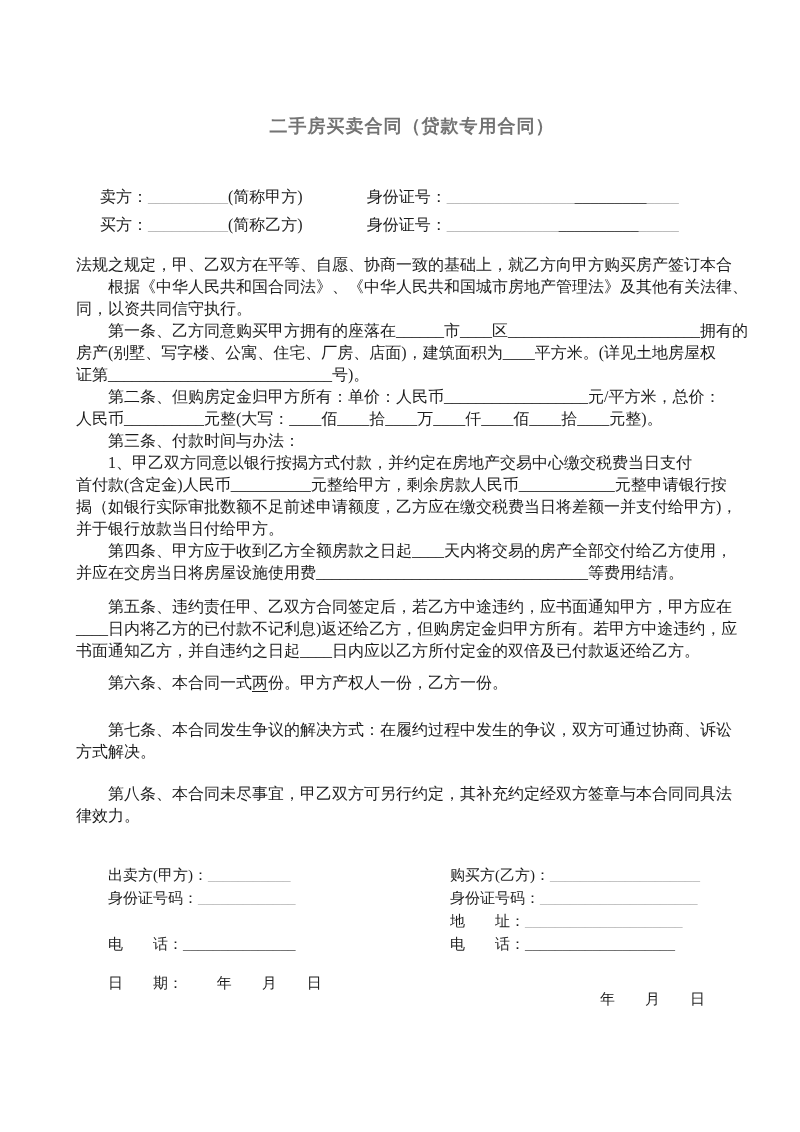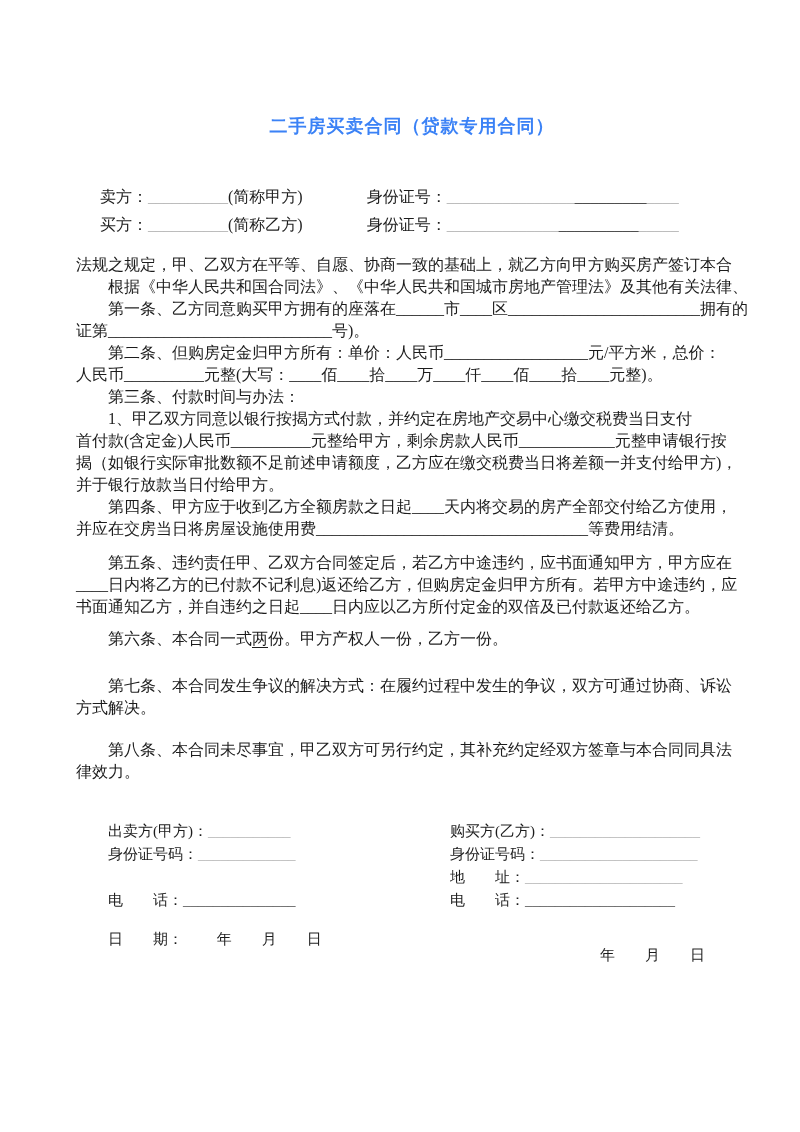--- a/index.html
+++ b/index.html
@@ -17,21 +17,21 @@
     width:672px;
   }
   .title{
     margin:112px 0 0 0;
     font-family:"Liberation Sans","DejaVu Sans",sans-serif;
     font-weight:bold;
     font-size:18px;
     line-height:28px;
     text-align:center;
     letter-spacing:1px;
-    color:#3b82f6;
+    color:#737373;
   }
   .line{
     white-space:pre;
     font-size:16px;
     line-height:22px;
   }
   .hdr-row{padding-left:24px;}
   .hdr-seller{margin-top:46px;}
   .hdr-buyer{margin-top:6px;}
   .blockA{margin-top:18px;}
@@ -59,21 +59,23 @@
 
     <div class="title">二手房买卖合同（贷款专用合同）</div>
 
     <div class="line hdr-row hdr-seller"><span>卖方：</span><span class="blank">__________</span><span>(简称甲方)</span><span>　　　　</span><span>身份证号：</span><span class="blank">________________</span><span class="blank-dark">_________</span><span class="blank">____</span></div>
 
     <div class="line hdr-row hdr-buyer"><span>买方：</span><span class="blank">__________</span><span>(简称乙方)</span><span>　　　　</span><span>身份证号：</span><span class="blank">______________</span><span class="blank-dark">__________</span><span class="blank">_____</span></div>
 
     <div class="blockA">
       <div class="line">法规之规定，甲、乙双方在平等、自愿、协商一致的基础上，就乙方向甲方购买房产签订本合</div>
       <div class="line">　　根据《中华人民共和国合同法》、《中华人民共和国城市房地产管理法》及其他有关法律、</div>
+      <div class="line">同，以资共同信守执行。</div>
       <div class="line">　　第一条、乙方同意购买甲方拥有的座落在______市____区________________________拥有的</div>
+      <div class="line">房产(别墅、写字楼、公寓、住宅、厂房、店面)，建筑面积为____平方米。(详见土地房屋权</div>
       <div class="line">证第____________________________号)。</div>
       <div class="line">　　第二条、但购房定金归甲方所有：单价：人民币__________________元/平方米，总价：</div>
       <div class="line">人民币__________元整(大写：____佰____拾____万____仟____佰____拾____元整)。</div>
       <div class="line">　　第三条、付款时间与办法：</div>
       <div class="line">　　1、甲乙双方同意以银行按揭方式付款，并约定在房地产交易中心缴交税费当日支付</div>
       <div class="line">首付款(含定金)人民币__________元整给甲方，剩余房款人民币____________元整申请银行按</div>
       <div class="line">揭（如银行实际审批数额不足前述申请额度，乙方应在缴交税费当日将差额一并支付给甲方)，</div>
       <div class="line">并于银行放款当日付给甲方。</div>
       <div class="line">　　第四条、甲方应于收到乙方全额房款之日起____天内将交易的房产全部交付给乙方使用，</div>
       <div class="line">并应在交房当日将房屋设施使用费__________________________________等费用结清。</div>

